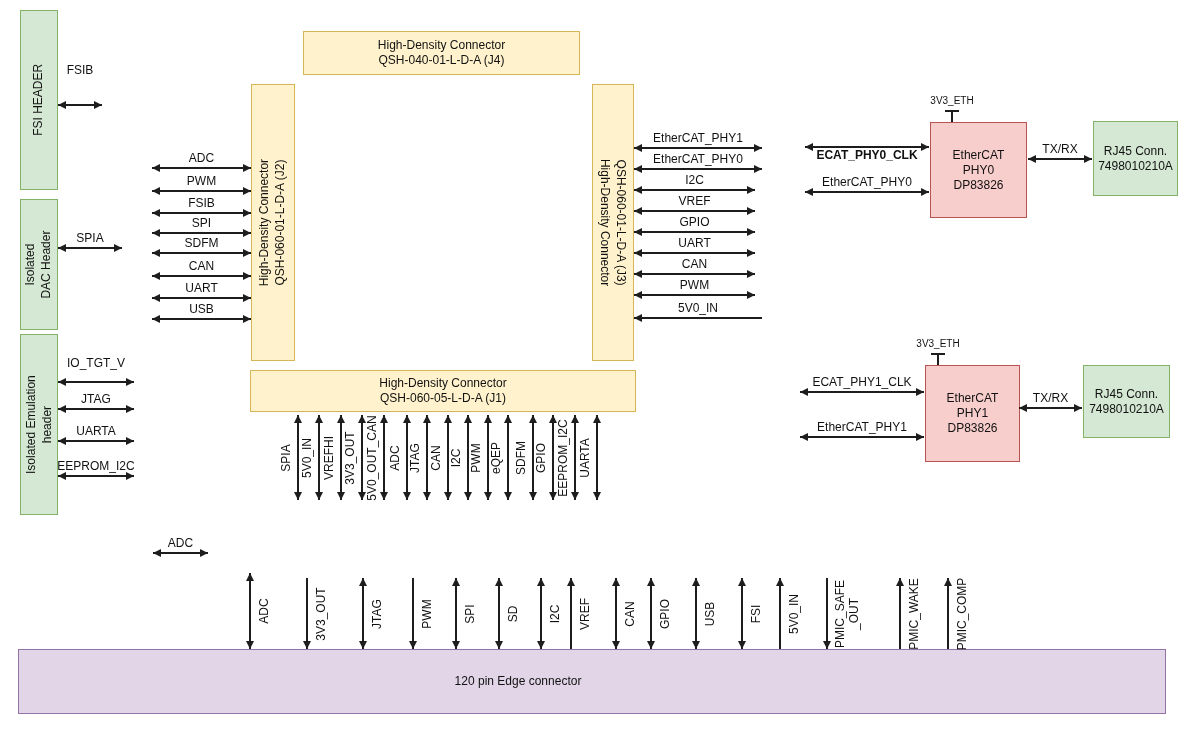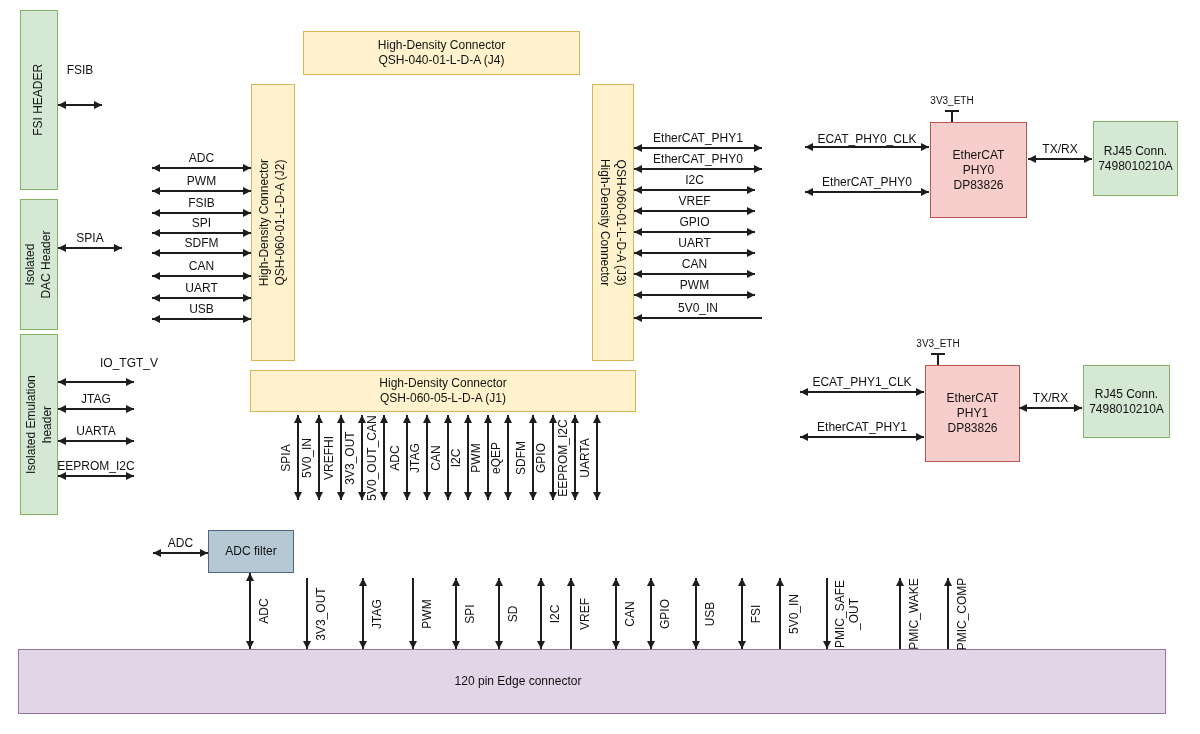--- a/index.html
+++ b/index.html
@@ -146,33 +146,30 @@
   </div>
   <div class="box green" id="rj45-1-box">
     <div>
       <div>RJ45 Conn.</div>
       <div>7498010210A</div>
     </div>
   </div>
   <div class="lab hlab small" id="pwr1-label">3V3_ETH</div>
   <div class="pwr" id="pwr1-sym"></div>
 
-  <div class="box bluegray" id="adc-filter-box">
-    <div>ADC filter</div>
-  </div>
 
   <div class="box purple" id="edge-box"></div>
   <div class="lab hlab" id="edge-label">120 pin Edge connector</div>
 
 <div class="ha both" style="left: 58px; top: 100px; width: 44px;"></div>
     <div class="lab hlab" style="left: 80px; top: 63px;">FSIB</div>
     <div class="ha both" style="left: 58px; top: 243px; width: 64px;"></div>
     <div class="lab hlab" style="left: 90px; top: 231px;">SPIA</div>
     <div class="ha both" style="left: 58px; top: 377px; width: 76px;"></div>
-    <div class="lab hlab" style="left: 96px; top: 356px; margin-left: 33px;">IO_TGT_V</div>
+    <div class="lab hlab" style="left: 96px; top: 356px;">IO_TGT_V</div>
     <div class="ha both" style="left: 58px; top: 404px; width: 76px;"></div>
     <div class="lab hlab" style="left: 96px; top: 392px;">JTAG</div>
     <div class="ha both" style="left: 58px; top: 436px; width: 76px;"></div>
     <div class="lab hlab" style="left: 96px; top: 424px;">UARTA</div>
     <div class="ha both" style="left: 58px; top: 471px; width: 76px;"></div>
     <div class="lab hlab" style="left: 96px; top: 459px;">EEPROM_I2C</div>
     <div class="ha both" style="left: 152px; top: 163px; width: 99px;"></div>
     <div class="lab hlab" style="left: 201.5px; top: 151px;">ADC</div>
     <div class="ha both" style="left: 152px; top: 186px; width: 99px;"></div>
     <div class="lab hlab" style="left: 201.5px; top: 174px;">PWM</div>
@@ -200,21 +197,21 @@
     <div class="lab hlab" style="left: 694.5px; top: 215px;">GPIO</div>
     <div class="ha both" style="left: 634px; top: 248px; width: 121px;"></div>
     <div class="lab hlab" style="left: 694.5px; top: 236px;">UART</div>
     <div class="ha both" style="left: 634px; top: 269px; width: 121px;"></div>
     <div class="lab hlab" style="left: 694.5px; top: 257px;">CAN</div>
     <div class="ha both" style="left: 634px; top: 290px; width: 121px;"></div>
     <div class="lab hlab" style="left: 694.5px; top: 278px;">PWM</div>
     <div class="ha left" style="left: 634px; top: 313px; width: 128px;"></div>
     <div class="lab hlab" style="left: 698px; top: 301px;">5V0_IN</div>
     <div class="ha both" style="left: 805px; top: 142px; width: 124px;"></div>
-    <div class="lab hlab" style="left: 867px; top: 132px;">ECAT_PHY0_CLK</div>
+    <div class="lab hlab" style="left: 867px; top: 148px; font-weight: bold;">ECAT_PHY0_CLK</div>
     <div class="ha both" style="left: 805px; top: 187px; width: 124px;"></div>
     <div class="lab hlab" style="left: 867px; top: 175px;">EtherCAT_PHY0</div>
     <div class="ha both" style="left: 1028px; top: 154px; width: 64px;"></div>
     <div class="lab hlab" style="left: 1060px; top: 142px;">TX/RX</div>
     <div class="ha both" style="left: 800px; top: 387px; width: 124px;"></div>
     <div class="lab hlab" style="left: 862px; top: 375px;">ECAT_PHY1_CLK</div>
     <div class="ha both" style="left: 800px; top: 432px; width: 124px;"></div>
     <div class="lab hlab" style="left: 862px; top: 420px;">EtherCAT_PHY1</div>
     <div class="ha both" style="left: 1019px; top: 403px; width: 63px;"></div>
     <div class="lab hlab" style="left: 1050.5px; top: 391px;">TX/RX</div>

